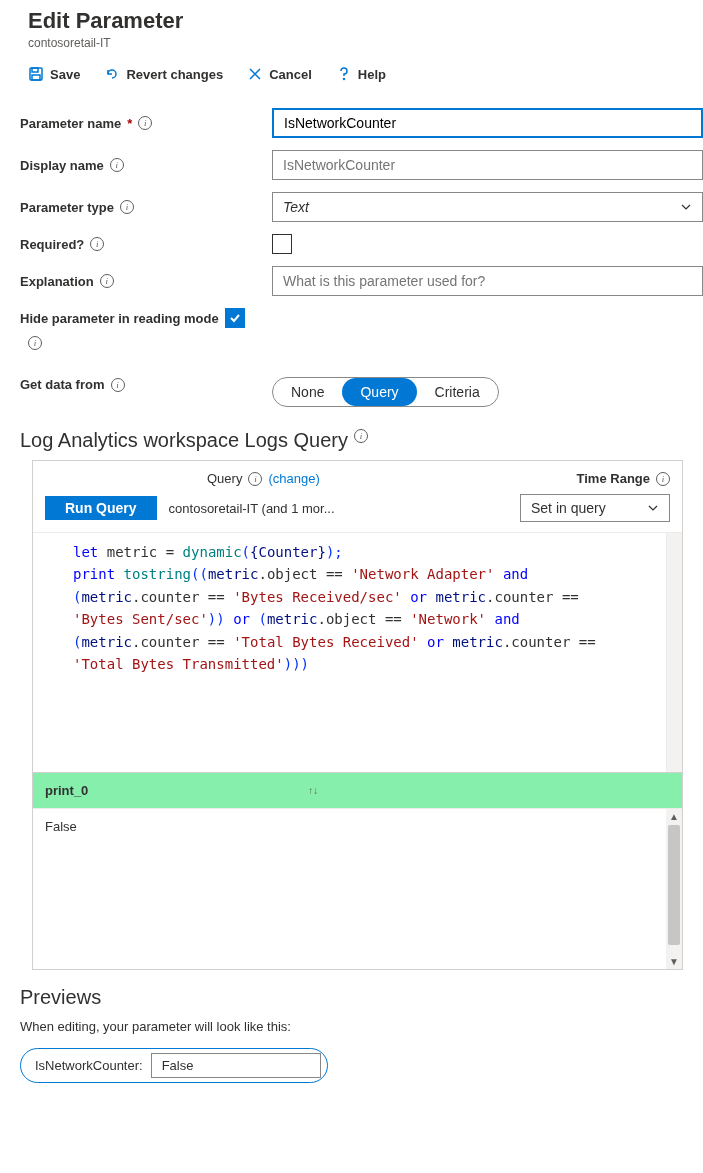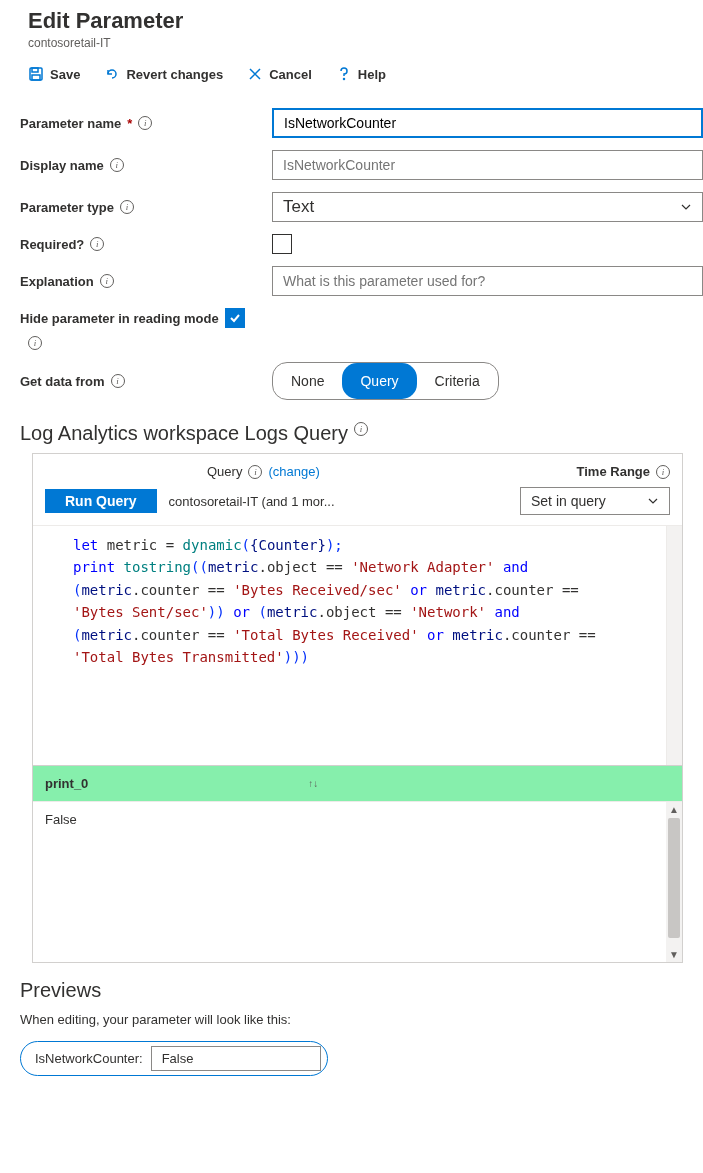--- a/index.html
+++ b/index.html
@@ -11,25 +11,25 @@
     .toolbar-item { display: flex; align-items: center; gap: 6px; cursor: pointer; color: #323130; }
     .toolbar-item svg { width: 16px; height: 16px; }
     .icon-blue { stroke: #0078d4; fill: none; stroke-width: 1.5; }
     .form { padding: 8px 0 8px 20px; }
     .form-row { display: flex; align-items: center; padding: 6px 0; }
     .form-label { width: 252px; display: flex; align-items: center; gap: 6px; font-weight: 600; font-size: 13px; }
     .form-label .req { color: #a80000; }
     .info-icon { width: 14px; height: 14px; border: 1px solid #605e5c; border-radius: 50%; display: inline-flex; align-items: center; justify-content: center; font-size: 9px; color: #605e5c; font-style: italic; font-family: serif; font-weight: normal; }
     .input-text { flex: 1; height: 30px; padding: 4px 10px; border: 1px solid #8a8886; font-size: 14px; background: #fff; }
     .input-text.active { border: 2px solid #0078d4; outline: none; }
-    .select { flex: 1; height: 30px; padding: 4px 10px; border: 1px solid #8a8886; font-size: 17px; background: #fff; display: flex; align-items: center; justify-content: space-between; }
+    .select { flex: 1; height: 30px; padding: 4px 10px; border: 1px solid #8a8886; font-size: 14px; background: #fff; display: flex; align-items: center; justify-content: space-between; font-style: italic; }
     .chevron { width: 12px; height: 12px; }
     .checkbox { width: 20px; height: 20px; border: 1px solid #323130; display: inline-flex; align-items: center; justify-content: center; }
     .checkbox.checked { background: #0078d4; border-color: #0078d4; color: #fff; }
-    .pill-group { display: inline-flex; border: 1px solid #8a8886; border-radius: 15px; overflow: hidden; height: 38px; align-items: flex-start; }
+    .pill-group { display: inline-flex; border: 1px solid #8a8886; border-radius: 15px; overflow: hidden; height: 30px; align-items: flex-start; margin-top: 15px; }
     .pill { padding: 4px 18px; cursor: pointer; font-size: 14px; height: 100%; display: flex; align-items: center; }
     .pill.active { background: #0078d4; color: #fff; border-radius: 15px; }
     .section-title { font-size: 20px; font-weight: 300; padding: 8px 20px 8px 20px; display: flex; align-items: flex-start; gap: 6px; }
     .query-box { margin: 0 20px 0 32px; border: 1px solid #d2d0ce; }
     .query-header { display: flex; align-items: center; padding: 10px 12px 4px 12px; gap: 18px; }
     .run-btn { background: #0078d4; color: #fff; padding: 4px 20px; font-weight: 600; border: none; cursor: pointer; font-size: 14px; }
     .query-label { font-weight: 400; display: flex; align-items: center; gap: 6px; }
     .link { color: #0078d4; cursor: pointer; }
     .workspace-text { font-size: 13px; color: #323130; }
     .time-label { font-size: 13px; font-weight: 600; display: flex; align-items: center; gap: 6px; }

